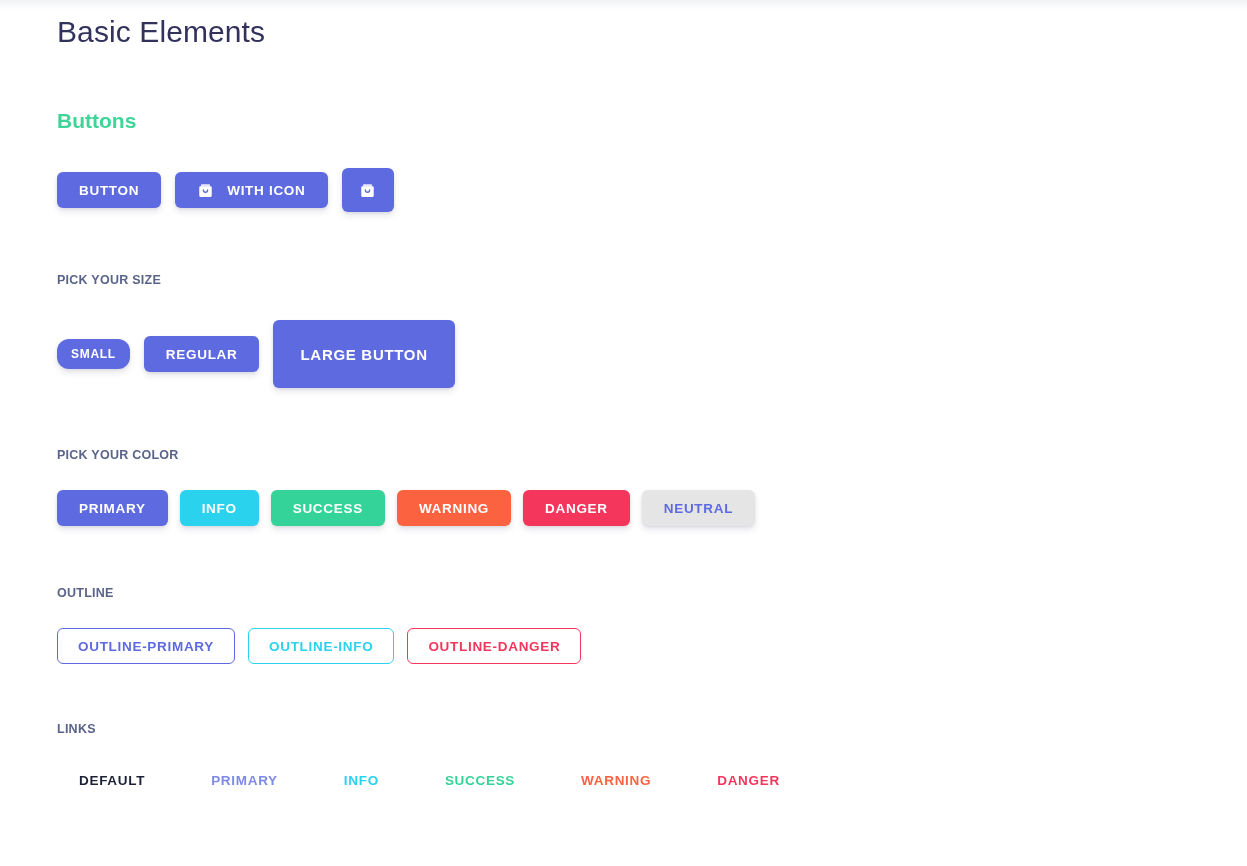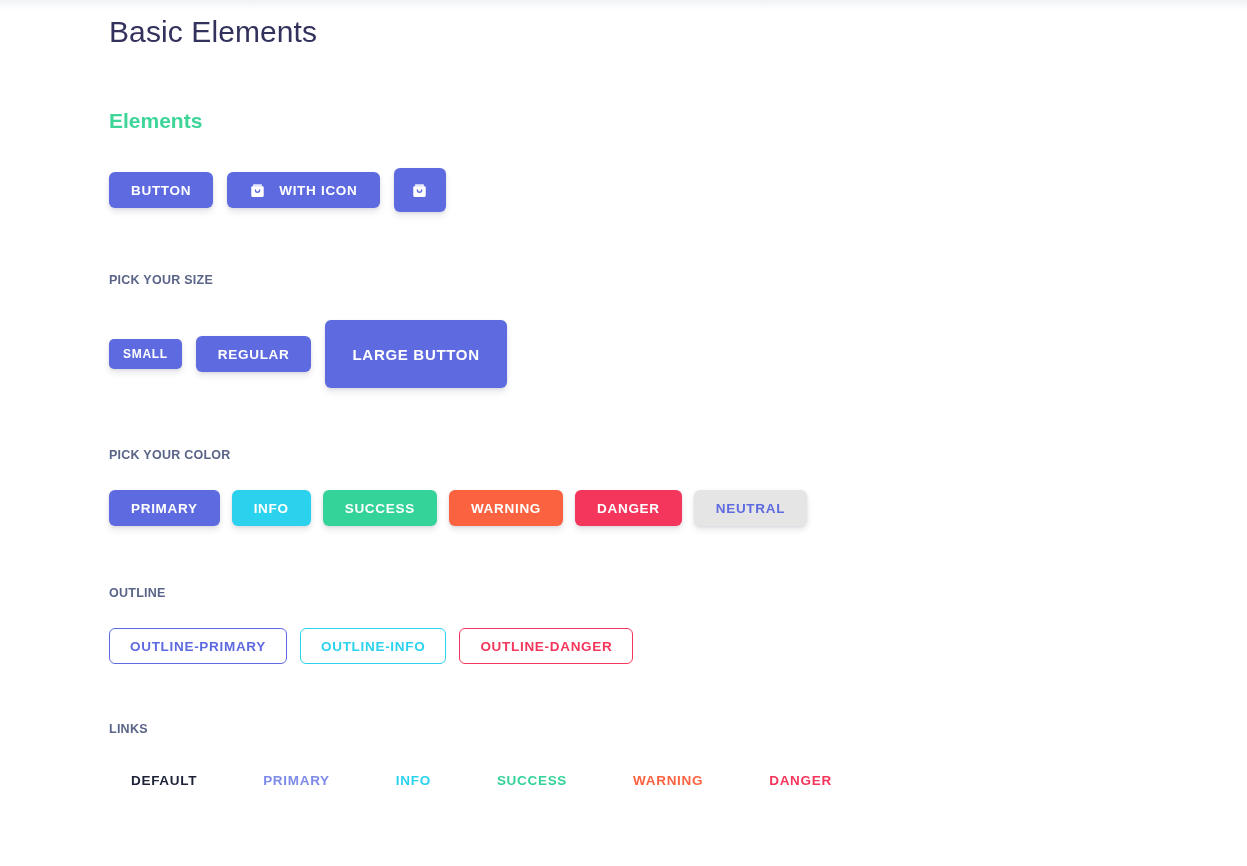--- a/index.html
+++ b/index.html
@@ -25,21 +25,21 @@
   
   .top-edge{
     position:absolute;
     left:0;top:0;
     width:100%;
     height:10px;
     background:linear-gradient(to bottom, rgba(136,152,170,.12), rgba(136,152,170,0));
     pointer-events:none;
   }
   .page{
-    padding:0 0 0 109px;
+    padding:0 0 0 57px;
   }
   .page-title{
     margin:0;
     padding-top:13px;
     font-size:30px;
     line-height:38px;
     font-weight:400;
     color:var(--heading);
     letter-spacing:.1px;
   }
@@ -79,21 +79,21 @@
     color:#fff;
     background:var(--primary);
     border-radius:6px;
     display:inline-flex;
     align-items:center;
     justify-content:center;
     white-space:nowrap;
     box-shadow:0 4px 6px rgba(50,50,93,.11), 0 1px 3px rgba(0,0,0,.08);
   }
   .btn-md{ height:36px; padding:0 22px; font-size:13.5px; }
-  .btn-sm{ height:30px; padding:0 14px; font-size:12px; border-radius:5px;text-align:center;}
+  .btn-sm{ height:30px; padding:0 14px; font-size:12px; border-radius:12px;text-align:center;}
   .btn-lg{ height:68px; padding:0 27px; font-size:15px; }
   .btn-icon-only{ width:52px; height:44px; padding:0; }
   .btn .bag{ margin-right:13px; display:inline-flex; }
   .btn-icon-only .bag{ margin-right:0; }
 
   .c-primary{background:var(--primary);}
   .c-info{background:var(--info);}
   .c-success{background:var(--success);}
   .c-warning{background:var(--warning);}
   .c-danger{background:var(--danger);}
@@ -144,21 +144,21 @@
 </style>
 </head>
 <body>
 
 <div class="top-edge"></div>
 
 <div class="page">
 
   <h1 class="page-title">Basic Elements</h1>
 
-  <h2 class="section-heading">Elements</h2>
+  <h2 class="section-heading">Buttons</h2>
 
   <div class="row" style="margin-top:33px;gap:14px;">
 
     <button class="btn btn-md c-primary">
       <span>BUTTON</span>
     </button>
 
     <button class="btn btn-md c-primary">
       <span class="bag">
         <svg width="17" height="17" viewBox="0 0 24 24" fill="none" aria-hidden="true">

